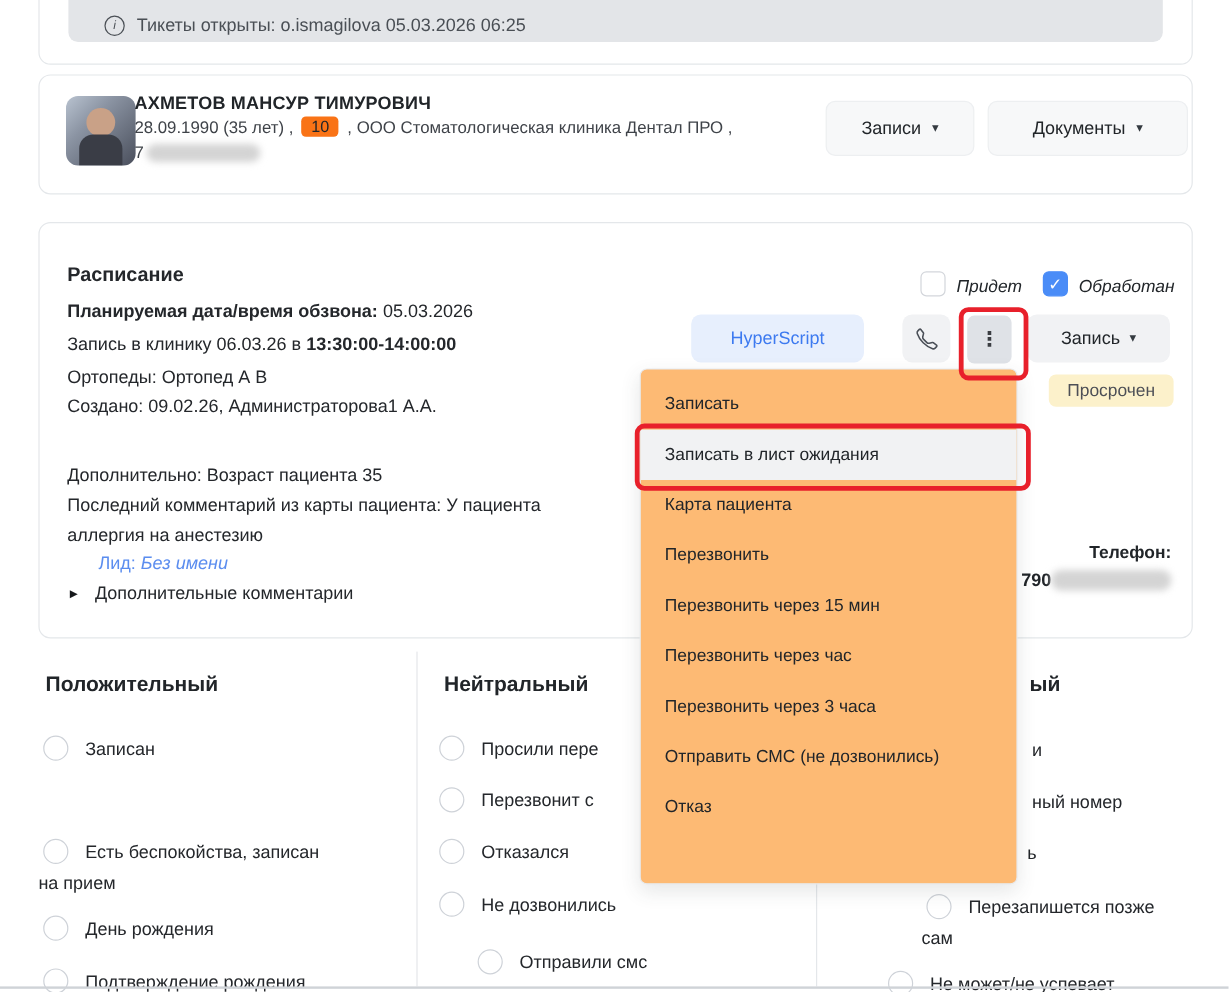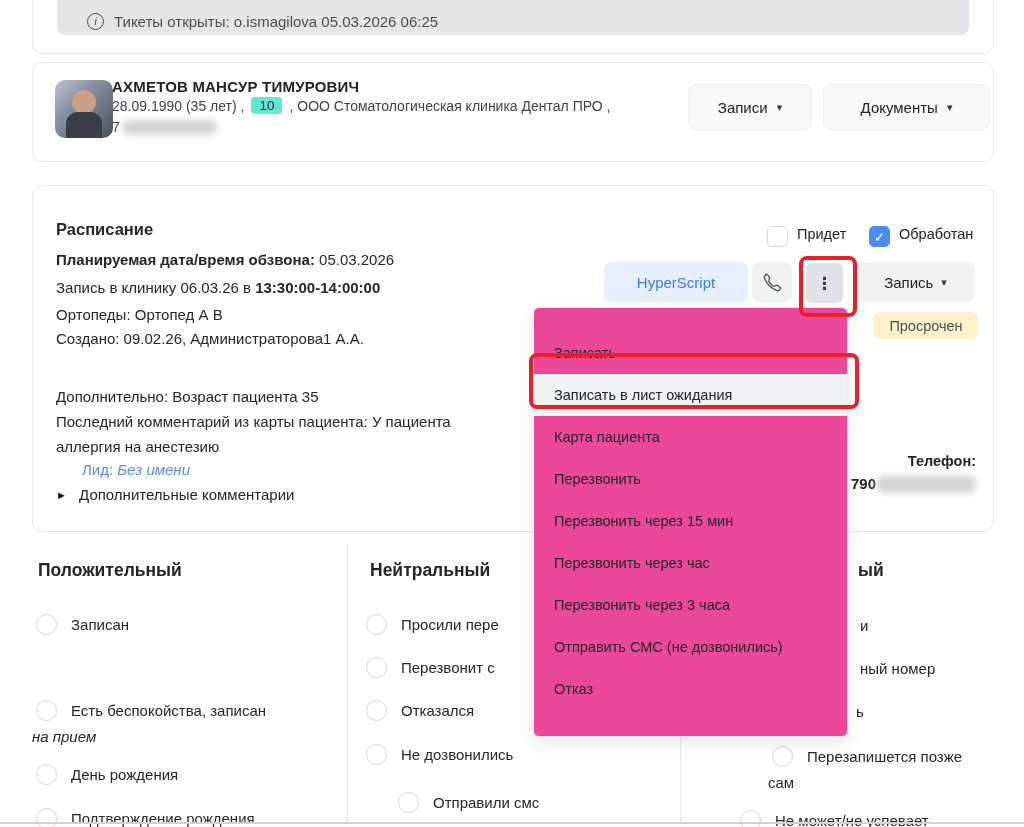--- a/index.html
+++ b/index.html
@@ -12,54 +12,54 @@
   .alert-line{position:absolute;display:flex;align-items:center;gap:10px;color:#4a4f55;font-size:15px;}
   .info-ic{width:15px;height:15px;border:1.5px solid #4a4f55;border-radius:50%;font-size:10px;line-height:15px;text-align:center;font-style:italic;color:#4a4f55;}
 
   
   .avatar{position:absolute;left:54px;top:79px;width:58px;height:58px;border-radius:10px;
     background:linear-gradient(135deg,#b9c3d0 0%,#8b94a3 35%,#4a4f5c 100%);overflow:hidden;}
   .avatar:before{content:"";position:absolute;left:17px;top:10px;width:24px;height:24px;border-radius:50%;background:#c9a187;}
   .avatar:after{content:"";position:absolute;left:11px;top:32px;width:36px;height:26px;border-radius:12px 12px 0 0;background:#3a3d46;}
   .pname{position:absolute;left:112px;top:78px;font-size:15px;font-weight:700;letter-spacing:.2px;}
   .pmeta{position:absolute;left:112px;top:97px;display:flex;align-items:center;gap:7px;font-size:14px;color:#3f4349;}
-  .cnt-badge{background:#5eead4;border-radius:4px;padding:1px 8px;font-size:13.5px;color:#212529;}
+  .cnt-badge{background:#f97316;border-radius:4px;padding:1px 8px;font-size:13.5px;color:#212529;}
   .pphone{position:absolute;left:112px;top:119px;display:flex;align-items:center;gap:2px;font-size:14px;color:#3f4349;}
   .blur-blob{display:inline-block;background:#d4d4d4;filter:blur(3px);border-radius:8px;}
   .gbtn{position:absolute;height:44px;background:#f7f8f9;border:1px solid #edeff1;border-radius:8px;
     display:flex;align-items:center;justify-content:center;gap:9px;font-size:15px;color:#212529;cursor:pointer;}
   .caret{font-size:11px;color:#343a40;line-height:1;}
 
   
   .sline{position:absolute;left:56px;font-size:15px;color:#24272b;}
   .title{font-size:16.5px;font-weight:700;}
 
-  .chk-row{position:absolute;display:flex;align-items:flex-start;gap:9px;font-size:14.5px;color:#212529;}
+  .chk-row{position:absolute;display:flex;align-items:flex-end;gap:9px;font-size:14.5px;color:#212529;font-style:italic;}
   .chk{width:21px;height:21px;border-radius:5px;background:#fff;border:1.5px solid #d3d6db;box-sizing:border-box;}
   .chk.on{background:#4a8cf7;border-color:#4a8cf7;color:#fff;font-size:14px;font-weight:700;line-height:21px;text-align:center;}
 
-  .hyper-btn{position:absolute;left:604px;top:262px;width:144px;height:40px;background:#e7effd;border-radius:8px;
+  .hyper-btn{position:absolute;left:576px;top:262px;width:144px;height:40px;background:#e7effd;border-radius:8px;
     display:flex;align-items:center;justify-content:center;font-size:15px;color:#3d7af0;cursor:pointer;}
   .icon-btn{position:absolute;width:40px;height:40px;border-radius:8px;background:#f1f2f4;display:flex;align-items:center;justify-content:center;cursor:pointer;}
   .kebab-btn{position:absolute;left:806px;top:263px;width:37px;height:40px;border-radius:6px;background:#dfe2e7;
     display:flex;align-items:center;justify-content:center;font-size:17px;font-weight:700;color:#3a3d42;cursor:pointer;}
   .rec-btn{position:absolute;left:856px;top:262px;width:119px;height:40px;background:#f1f2f4;border-radius:8px;
     display:flex;align-items:center;justify-content:center;gap:8px;font-size:15px;color:#212529;cursor:pointer;}
   .overdue{position:absolute;left:874px;top:312px;width:104px;height:27px;background:#fcf1cb;border-radius:6px;
     display:flex;align-items:center;justify-content:center;font-size:14.5px;color:#4d4f56;}
 
   .lead{color:#5b8def;}
   .lead .it{font-style:italic;}
   .tri{font-size:11px;color:#16181b;margin-right:8px;vertical-align:1px;}
 
   .phone-right{position:absolute;left:820px;width:156px;text-align:right;font-size:14.5px;color:#212529;}
 
   
-  .menu{position:absolute;left:533px;top:307px;width:315px;height:430px;background:#ec4899;border:1px solid #e8eaed;border-radius:6px;
-    box-shadow:0 6px 16px rgba(60,64,67,.12);z-index:5;padding-top:24px;box-sizing:border-box;}
+  .menu{position:absolute;left:533px;top:307px;width:315px;height:430px;background:#fdba74;border:1px solid #e8eaed;border-radius:6px;
+    box-shadow:0 6px 16px rgba(60,64,67,.12);z-index:5;padding-top:8px;box-sizing:border-box;}
   .mitem{height:42px;display:flex;align-items:center;padding-left:20px;font-size:14.5px;color:#212529;cursor:pointer;}
   .mitem.hl{background:#f1f2f3;}
 
   .red-box{position:absolute;border:4px solid #e8202b;border-radius:8px;z-index:6;pointer-events:none;}
 
   
   .colhdr{position:absolute;font-size:17.5px;font-weight:700;color:#212529;}
   .opt{position:absolute;font-size:15px;color:#24272b;line-height:26px;}
   .radio{display:inline-block;width:21px;height:21px;border:1.5px solid #ced2d8;border-radius:50%;background:#fff;
     vertical-align:-5px;margin-right:14px;box-sizing:border-box;cursor:pointer;}
@@ -161,21 +161,21 @@
 
   <div class="vdiv" style="left:347px;top:543px;height:279px;"></div>
   <div class="vdiv" style="left:680px;top:543px;height:279px;"></div>
 
   <div class="colhdr" style="left:38px;top:560px;">Положительный</div>
   <div class="opt" style="left:36px;top:612px;">
     <span class="radio"></span><span>Записан</span>
   </div>
   <div class="opt" style="left:36px;top:698px;width:300px;">
     <span class="radio"></span><span>Есть беспокойства, записан</span><br>
-    <span style="margin-left:-4px;font-style:italic;">на прием</span>
+    <span style="margin-left:-4px;">на прием</span>
   </div>
   <div class="opt" style="left:36px;top:762px;">
     <span class="radio"></span><span>День рождения</span>
   </div>
   <div class="opt" style="left:36px;top:806px;">
     <span class="radio"></span><span>Подтверждение рождения</span>
   </div>
 
   <div class="colhdr" style="left:370px;top:560px;">Нейтральный</div>
   <div class="opt" style="left:366px;top:612px;">

